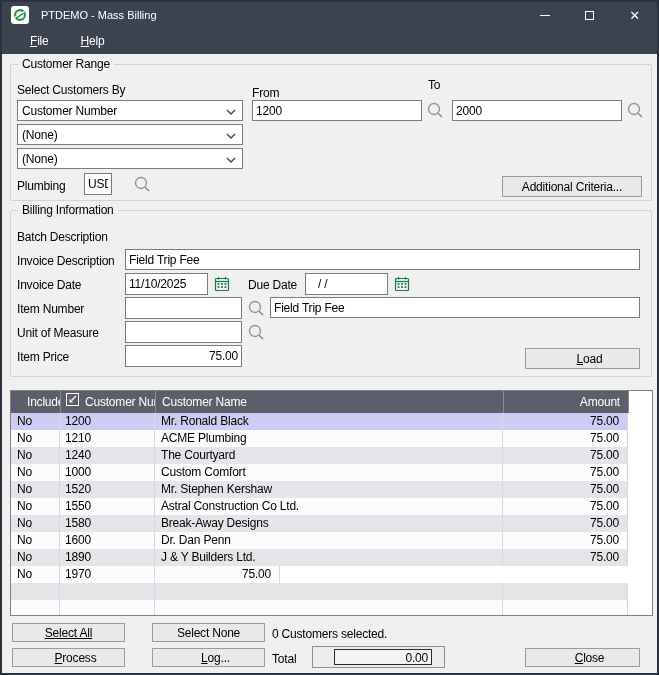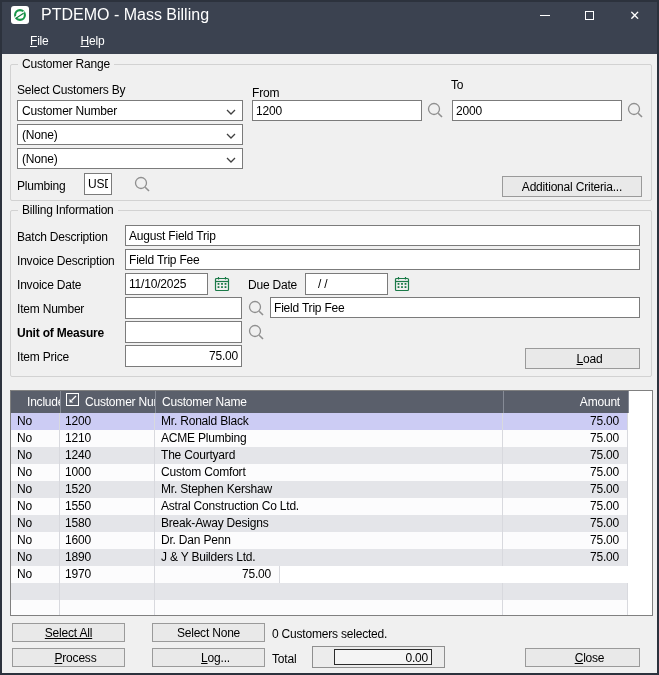--- a/index.html
+++ b/index.html
@@ -5,21 +5,21 @@
   * { margin:0; padding:0; box-sizing:border-box; }
   body { background:#888; font-family:"Liberation Sans", sans-serif; }
   #window {
     position:relative; width:659px; height:675px;
     background:#f0f0f0; border:2px solid #2c323d; overflow:hidden;
     font-size:12px; color:#000; letter-spacing:-0.2px;
   }
   
   .titlebar { position:absolute; left:0; top:0; width:100%; height:26px; background:#3b4250; display:flex; align-items:center; }
   .app-icon { width:18px; height:18px; margin-left:9px; background:#fff; border-radius:3px; display:flex; align-items:center; justify-content:center; }
-  .title-text { color:#fff; font-size:16px; margin-left:12px; letter-spacing:0; }
+  .title-text { color:#fff; font-size:11px; margin-left:12px; letter-spacing:0; }
   .win-controls { position:absolute; right:0; top:0; height:26px; display:flex; }
   .win-btn { width:45px; height:26px; display:flex; align-items:center; justify-content:center; color:#fff; font-size:13px; cursor:default; }
   .min-glyph { display:inline-block; width:10px; height:1px; background:#fff; }
   .max-glyph { display:inline-block; width:9px; height:9px; border:1px solid #fff; }
   
   .menubar { position:absolute; left:0; top:26px; width:100%; height:26px; background:#3b4250; display:flex; align-items:center; color:#fff; }
   .menu-item { padding:0 9px; height:100%; display:flex; align-items:center; }
   .menu-item:first-child { margin-left:5px; }
   .accel { display:inline-block;margin-left:14px; }
   .accel::first-letter { text-decoration:underline; }
@@ -130,39 +130,38 @@
 
   <div class="lbl" style="left:250px; top:84px;">From</div>
   <input class="txt" style="left: 250px; top: 98px; width: 170px; height: 21px;" value="1200">
   <span class="icon" style="left:424px; top:99px;">
     <svg width="18" height="18" viewBox="0 0 18 18">
         <circle cx="8" cy="8" r="5.5" fill="none" stroke="#8f8f8f" stroke-width="1.3"></circle>
         <line x1="12.2" y1="12.2" x2="16" y2="16" stroke="#8f8f8f" stroke-width="1.6"></line>
       </svg>
   </span>
 
-  <div class="lbl" style="left:449px; top:76px;">To</div>
+  <div class="lbl" style="left:426px; top:76px;">To</div>
   <input class="txt" style="left: 450px; top: 98px; width: 170px; height: 21px;" value="2000">
   <span class="icon" style="left:624px; top:99px;">
     <svg width="18" height="18" viewBox="0 0 18 18">
         <circle cx="8" cy="8" r="5.5" fill="none" stroke="#8f8f8f" stroke-width="1.3"></circle>
         <line x1="12.2" y1="12.2" x2="16" y2="16" stroke="#8f8f8f" stroke-width="1.6"></line>
       </svg>
   </span>
 
   <button class="btn" style="left:500px; top:174px; width:140px; height:21px;">
       <span>Additional Criteria...</span>
     </button>
 
   <div class="groupbox" style="left:8px; top:208px; width:642px; height:167px;">
     <div class="legend">Billing Information</div>
   </div>
 
   <div class="lbl" style="left:15px; top:228px;">Batch Description</div>
-  <input class="txt" style="left: 123px; top: 223px; width: 515px; height: 21px;" value="August Field Trip">
 
   <div class="lbl" style="left:15px; top:252px;">Invoice Description</div>
   <input class="txt" style="left: 123px; top: 247px; width: 515px; height: 21px;" value="Field Trip Fee">
 
   <div class="lbl" style="left:15px; top:276px;">Invoice Date</div>
   <input class="txt" style="left: 123px; top: 271px; width: 83px; height: 22px;" value="11/10/2025">
   <span class="icon" style="left:212px; top:274px;">
     <svg width="16" height="16" viewBox="0 0 16 16" stroke="#1b7a48" fill="none" stroke-width="1.2">
       <rect x="1.5" y="2.5" width="13" height="12" rx="1"></rect>
         <line x1="1.5" y1="5.5" x2="14.5" y2="5.5"></line>
@@ -200,21 +199,21 @@
   <div class="lbl" style="left:15px; top:300px;">Item Number</div>
   <input class="txt" style="left: 123px; top: 295px; width: 117px; height: 22px;">
   <span class="icon" style="left:245px; top:297px;">
     <svg width="18" height="18" viewBox="0 0 18 18">
         <circle cx="8" cy="8" r="5.5" fill="none" stroke="#8f8f8f" stroke-width="1.3"></circle>
         <line x1="12.2" y1="12.2" x2="16" y2="16" stroke="#8f8f8f" stroke-width="1.6"></line>
       </svg>
   </span>
   <input class="txt" style="left: 268px; top: 295px; width: 370px; height: 21px;" value="Field Trip Fee">
 
-  <div class="lbl" style="left:15px; top:324px;font-weight:bold;">Unit of Measure</div>
+  <div class="lbl" style="left:15px; top:324px;">Unit of Measure</div>
   <input class="txt" style="left: 123px; top: 319px; width: 117px; height: 22px;">
   <span class="icon" style="left:245px; top:321px;">
     <svg width="18" height="18" viewBox="0 0 18 18">
         <circle cx="8" cy="8" r="5.5" fill="none" stroke="#8f8f8f" stroke-width="1.3"></circle>
         <line x1="12.2" y1="12.2" x2="16" y2="16" stroke="#8f8f8f" stroke-width="1.6"></line>
       </svg>
   </span>
 
   <div class="lbl" style="left:15px; top:348px;">Item Price</div>
   <input class="txt right" style="left: 123px; top: 343px; width: 117px; height: 22px;" value="75.00">

